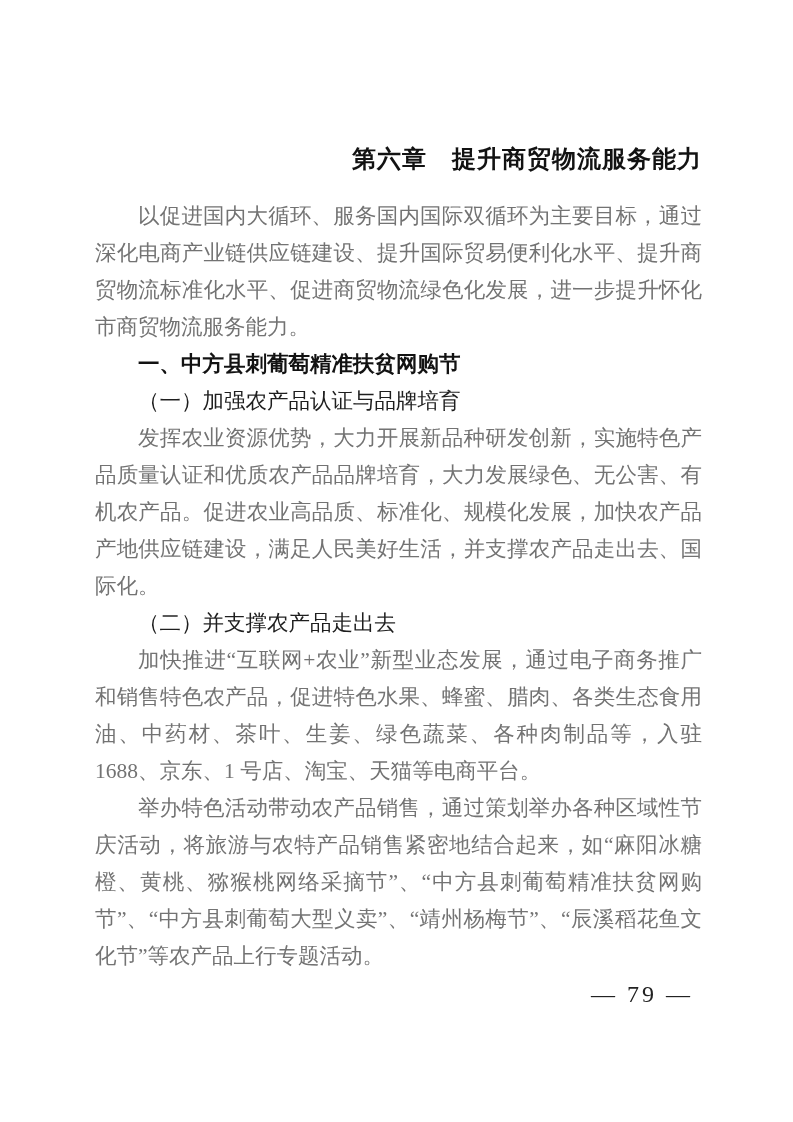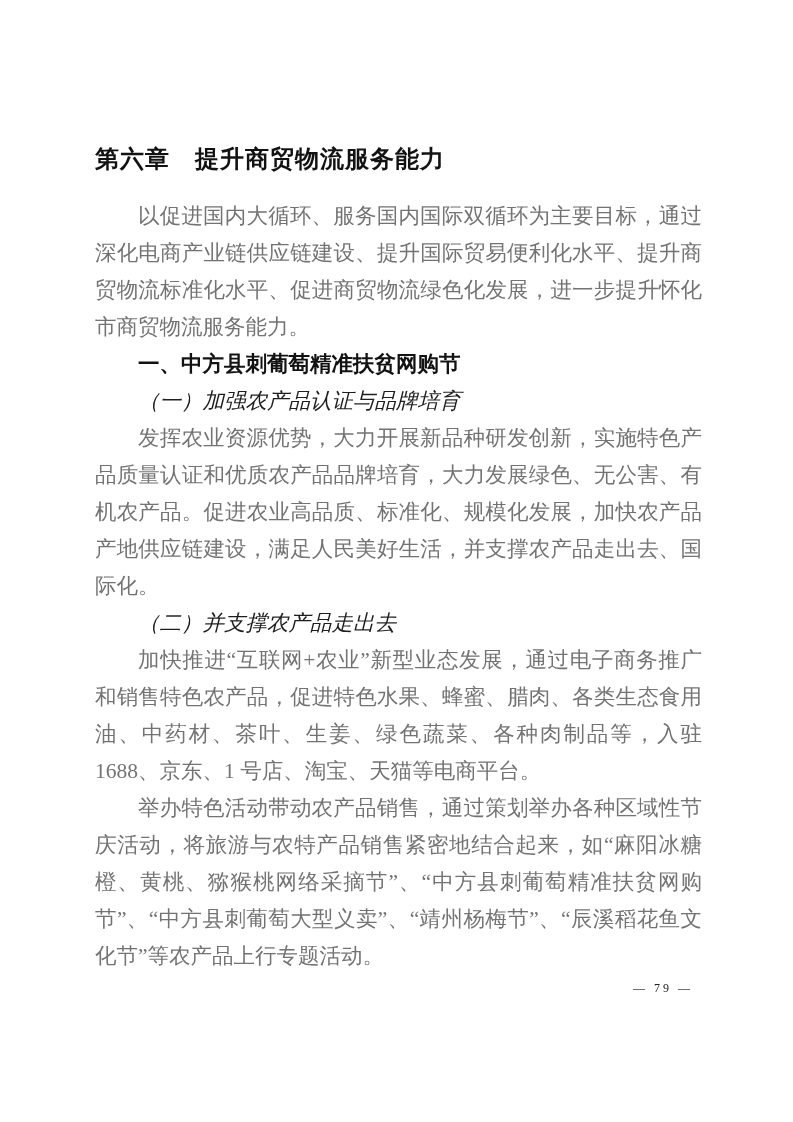--- a/index.html
+++ b/index.html
@@ -15,21 +15,21 @@
     overflow: hidden;
     font-family: "Liberation Serif", "DejaVu Serif", serif;
     color: #1e1e1e;
   }
   .chapter-title {
     position: absolute;
     top: 143px;
     left: 95px;
     width: 607px;
     margin: 0;
-    text-align: left;
+    text-align: right;
     font-family: "Liberation Sans", "DejaVu Sans", sans-serif;
     font-weight: bold;
     font-size: 24px;
     letter-spacing: 1px;
     color: #121212;
   }
   .body-content {
     position: absolute;
     top: 198px;
     left: 95px;
@@ -45,28 +45,27 @@
   }
   .paragraph {
     color: #737373;
   }
   .section-heading {
     font-family: "Liberation Sans", "DejaVu Sans", sans-serif;
     font-weight: bold;
     color: #121212;
   }
   .subsection-heading {
-    font-style: italic; 
     color: #1e1e1e;
   }
   .page-number {
     position: absolute;
     top: 981px;
     right: 100px;
-    font-size: 12px;
+    font-size: 24px;
     letter-spacing: 3px;
     color: #222222;
   }
 </style>
 </head>
 <body>
 
 <div class="page">
   <h1 class="chapter-title">第六章　提升商贸物流服务能力</h1>
 

